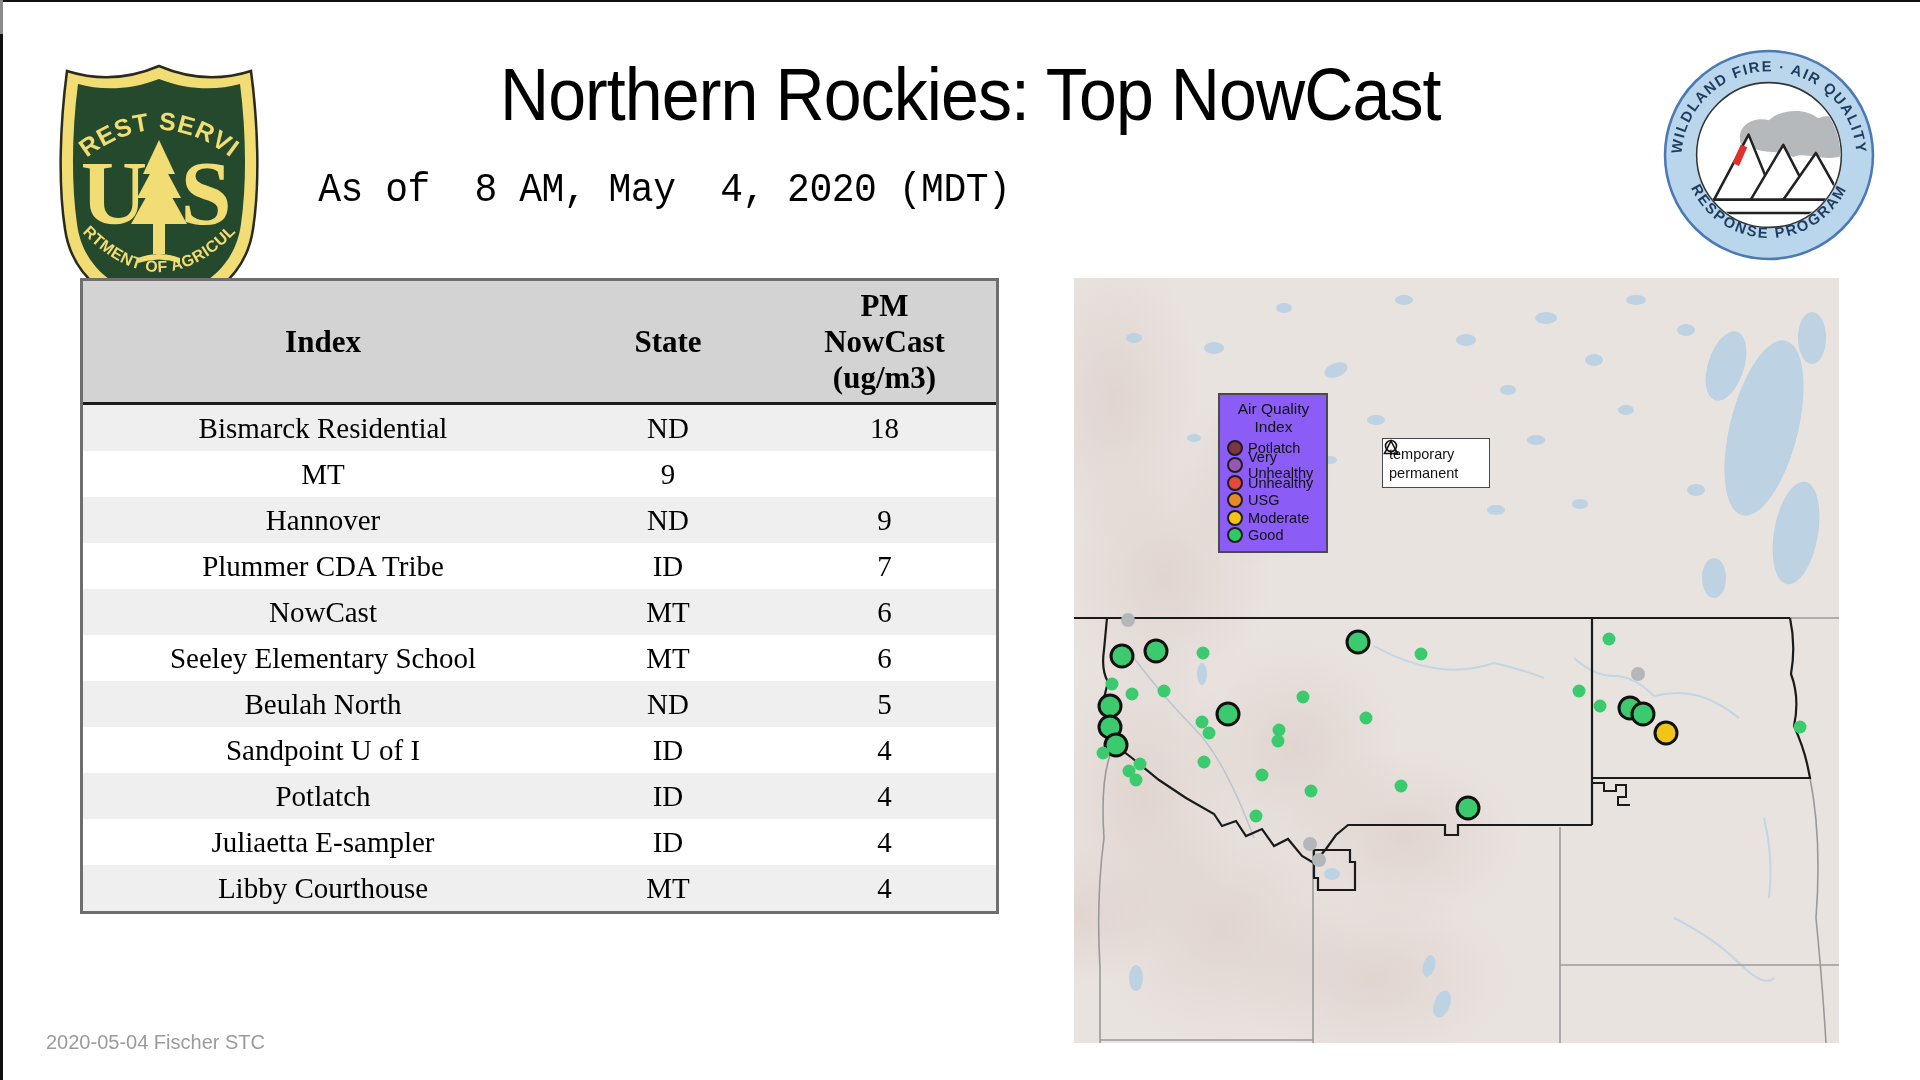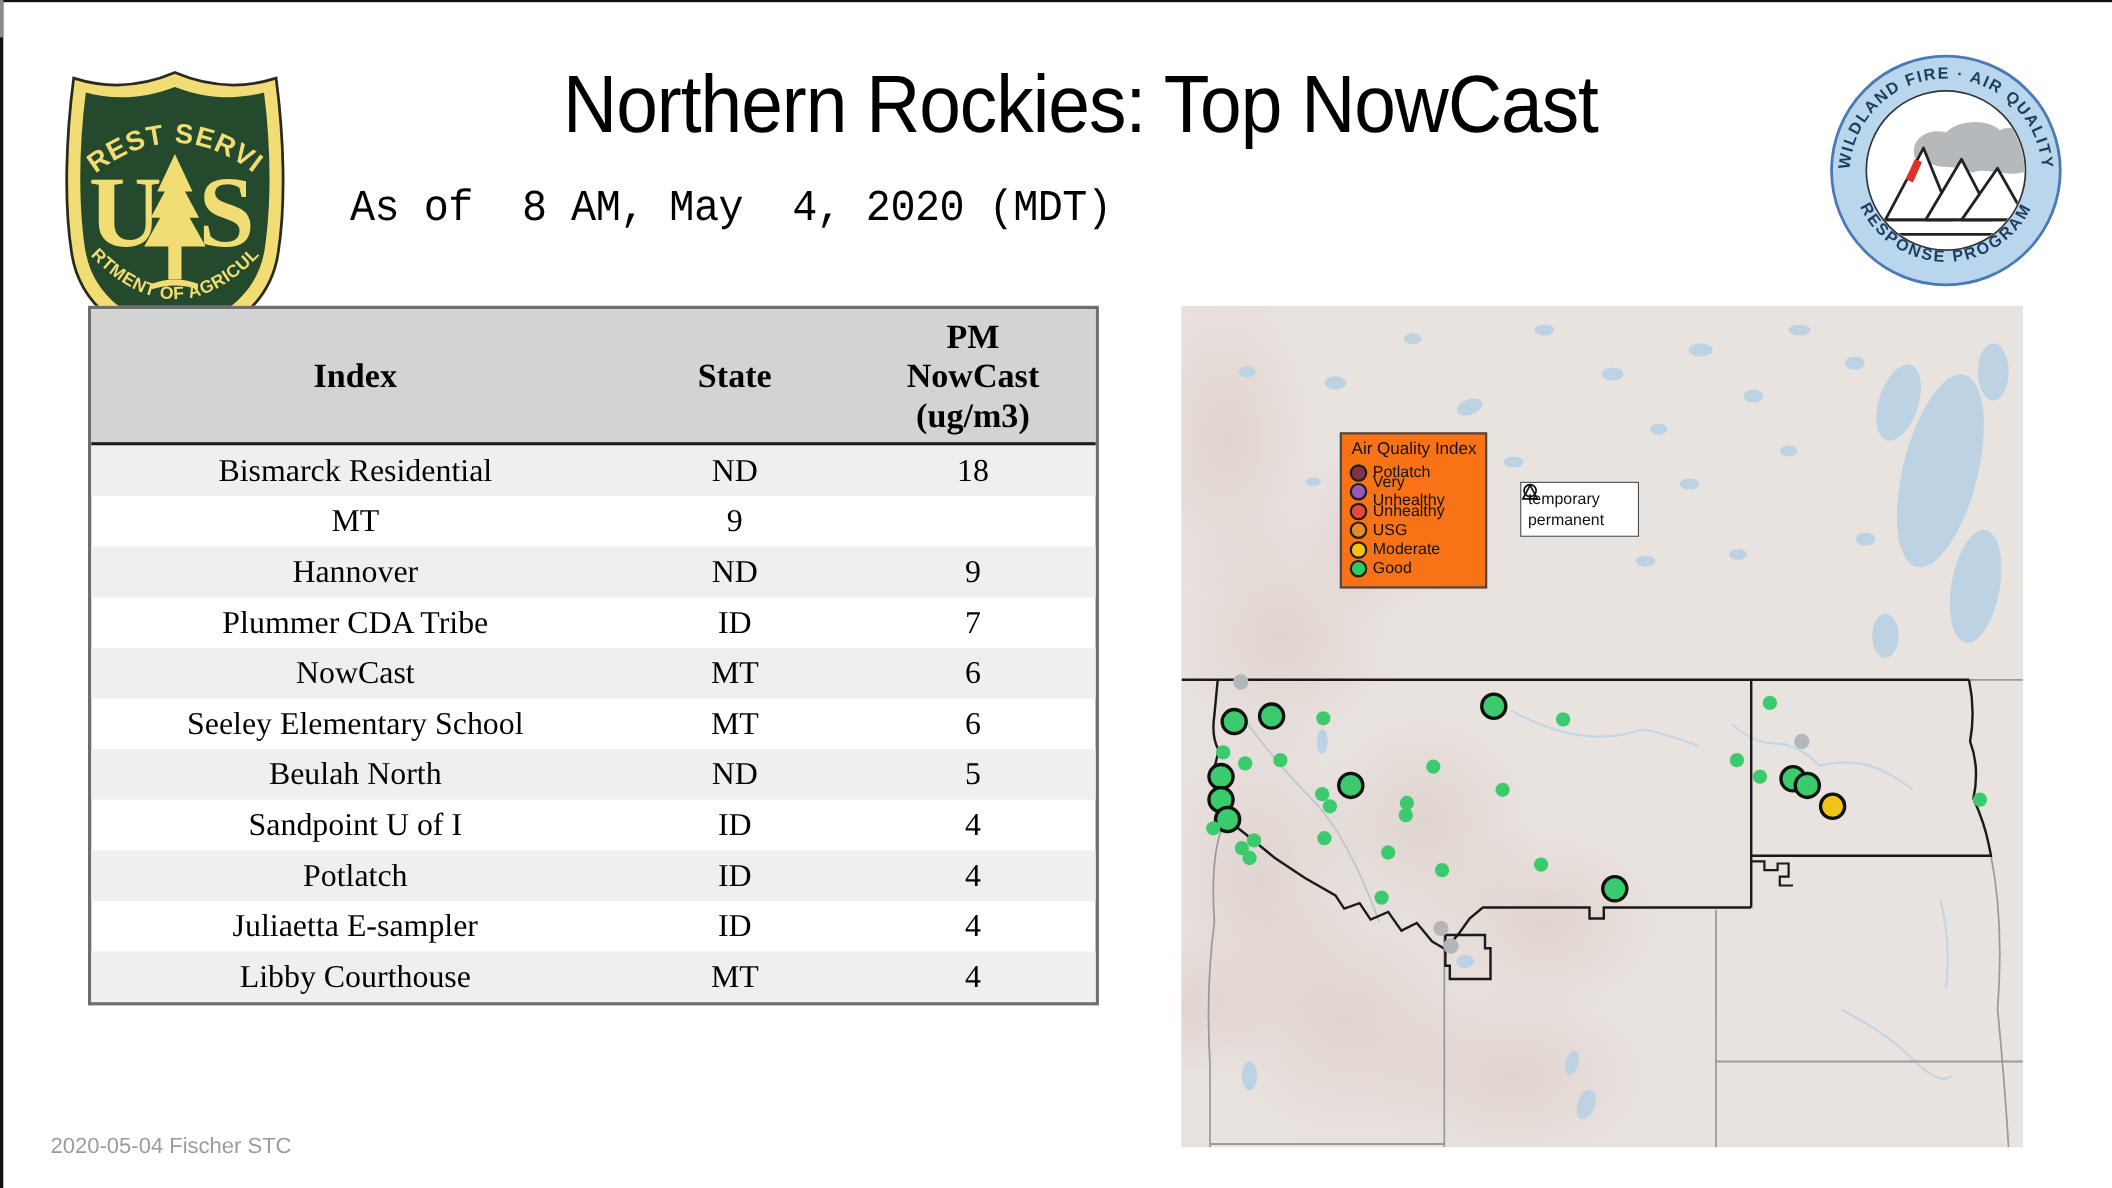--- a/index.html
+++ b/index.html
@@ -6,21 +6,21 @@
   #slide{position:relative;width:1920px;height:1080px;background:#ffffff;overflow:hidden;
          font-family:"Liberation Sans",sans-serif;}
   
   .edge-left{position:absolute;left:0;top:0;width:3px;height:1080px;background:#111;z-index:9;}
   .edge-top{position:absolute;left:0;top:0;width:1920px;height:2px;background:#111;z-index:9;}
   .edge-corner{position:absolute;left:0;top:0;width:3px;height:34px;background:#8a8a8a;z-index:10;}
 
   
   .fs-logo{position:absolute;left:54px;top:62px;width:210px;height:260px;}
   .wf-logo{position:absolute;left:1663px;top:49px;width:212px;height:212px;}
-  .title-wrap{position:absolute;left:312px;top:52px;width:1340px;text-align:center;z-index:3;}
+  .title-wrap{position:absolute;left:300px;top:52px;width:1340px;text-align:center;z-index:3;}
   .title{display:inline-block;font-size:74px;color:#000;transform:scaleX(0.92);transform-origin:center;
          white-space:pre;letter-spacing:-1px;}
   .subtitle-wrap{position:absolute;left:300px;top:168px;width:1340px;text-align:left;z-index:3;font-family:Liberation Mono, monospace;}
   .subtitle{display:inline-block;font-size:40px;color:#000;transform:scaleX(0.95);white-space:pre;letter-spacing:-0.5px;}
 
   
   .footer-note{position:absolute;left:46px;top:1031px;font-size:20px;color:#9b9b9b;z-index:1;white-space:pre;}
 
   
   .nowcast-table{position:absolute;left:80px;top:278px;width:913px;background:#fff;
@@ -31,21 +31,21 @@
   .thead .pm{white-space:pre-line;line-height:36px;}
   .trow{display:grid;grid-template-columns:480px 210px 1fr;height:46px;align-items:center;
         text-align:center;font-size:29px;color:#000;}
   .trow.alt{background:#efefef;}
 
   
   .map{position:absolute;left:1074px;top:278px;width:765px;height:765px;background:#e9e3e0;
        overflow:hidden;z-index:2;}
   .map svg{position:absolute;left:0;top:0;}
 
-  .legend-aqi{position:absolute;left:144px;top:115px;width:134px;background:#f97316;
+  .legend-aqi{position:absolute;left:144px;top:115px;width:110px;background:#8b5cf6;
               border:2px solid #4a4a4a;box-sizing:border-box;padding:5px 6px 7px 7px;z-index:4;}
   .legend-aqi .lg-title{font-size:15.5px;color:#111;text-align:center;margin-bottom:3px;}
   .lg-item{display:flex;align-items:center;height:17.5px;font-size:14.5px;color:#111;}
   .lg-dot{width:12px;height:12px;border-radius:50%;border:2px solid #1d1d1d;margin-right:5px;flex:0 0 auto;}
 
   .legend-sym{position:absolute;left:308px;top:160px;width:108px;background:#fff;
               border:1.5px solid #4a4a4a;box-sizing:border-box;padding:5px 4px 5px 6px;z-index:4;}
   .sym-row{display:flex;align-items:center;height:19px;font-size:14.5px;color:#111;}
   .sym-glyph{width:16px;height:16px;margin-right:3px;flex:0 0 auto;}
 </style>

